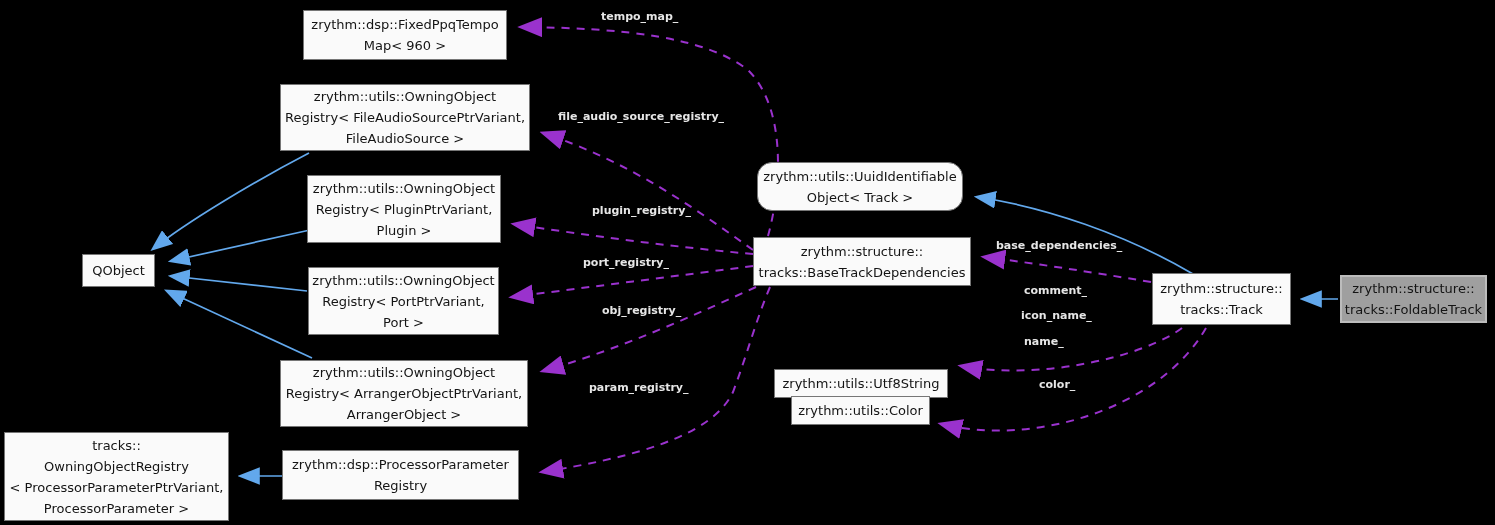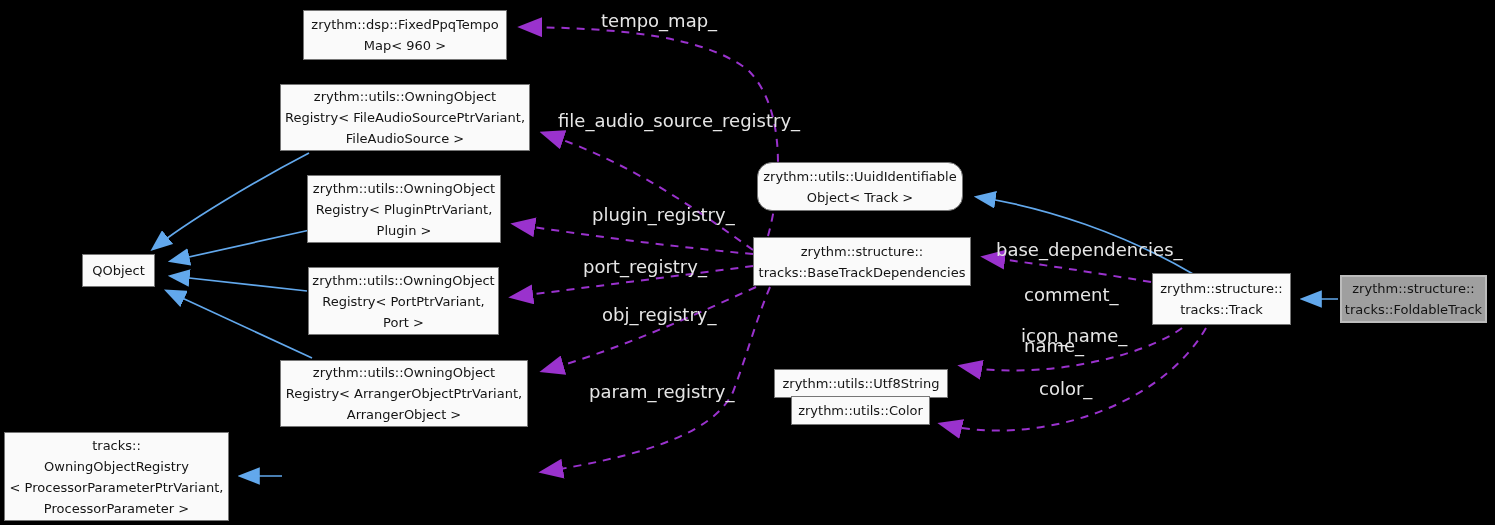--- a/index.html
+++ b/index.html
@@ -28,21 +28,21 @@
   }
   .node.main{
     background:var(--main-node-fill,#9f9f9f);
     border:2px solid var(--main-node-border,#bcbcbc);
   }
   .node span{display:block;white-space:nowrap;}
 
   .edge-label{
     position:absolute;z-index:1;
     color:var(--edge-label-text,#e6e6e6);
-    font-size:18px;white-space:nowrap;
+    font-size:11px;white-space:nowrap;font-weight:bold;
   }
 </style>
 </head>
 <body>
 
 <div id="canvas">
 
   <svg id="edges" viewBox="0 0 1495 525">
     <defs>
       <marker id="arrow-blue" viewBox="0 0 10 8" refX="8.5" refY="4" markerWidth="13" markerHeight="10.5" orient="auto">
@@ -105,20 +105,24 @@
     <span>ArrangerObject &gt;</span>
   </div>
 
   <div class="node" style="left:4px;top:432px;width:225px;height:89px;">
     <span>tracks::</span>
     <span>OwningObjectRegistry</span>
     <span>&lt; ProcessorParameterPtrVariant,</span>
     <span>ProcessorParameter &gt;</span>
   </div>
 
+  <div class="node" style="left:282px;top:450px;width:237px;height:50px;">
+    <span>zrythm::dsp::ProcessorParameter</span>
+    <span>Registry</span>
+  </div>
 
   <div class="node" style="left:757px;top:162px;width:206px;height:49px;border-radius:15px;">
     <span>zrythm::utils::UuidIdentifiable</span>
     <span>Object&lt; Track &gt;</span>
   </div>
 
   <div class="node" style="left:753px;top:237px;width:218px;height:49px;">
     <span>zrythm::structure::</span>
     <span>tracks::BaseTrackDependencies</span>
   </div>
@@ -142,17 +146,17 @@
   </div>
 
   <div class="edge-label" style="left:601px;top:10px;">tempo_map_</div>
   <div class="edge-label" style="left:558px;top:110px;">file_audio_source_registry_</div>
   <div class="edge-label" style="left:592px;top:204px;">plugin_registry_</div>
   <div class="edge-label" style="left:583px;top:256px;">port_registry_</div>
   <div class="edge-label" style="left:602px;top:304px;">obj_registry_</div>
   <div class="edge-label" style="left:589px;top:381px;">param_registry_</div>
   <div class="edge-label" style="left:996px;top:239px;">base_dependencies_</div>
   <div class="edge-label" style="left:1024px;top:284px;">comment_</div>
-  <div class="edge-label" style="left:1021px;top:309px;margin-top:16px;">icon_name_</div>
+  <div class="edge-label" style="left:1021px;top:309px;">icon_name_</div>
   <div class="edge-label" style="left:1024px;top:335px;">name_</div>
   <div class="edge-label" style="left:1039px;top:378px;">color_</div>
 
 </div>
 
 </body></html>

